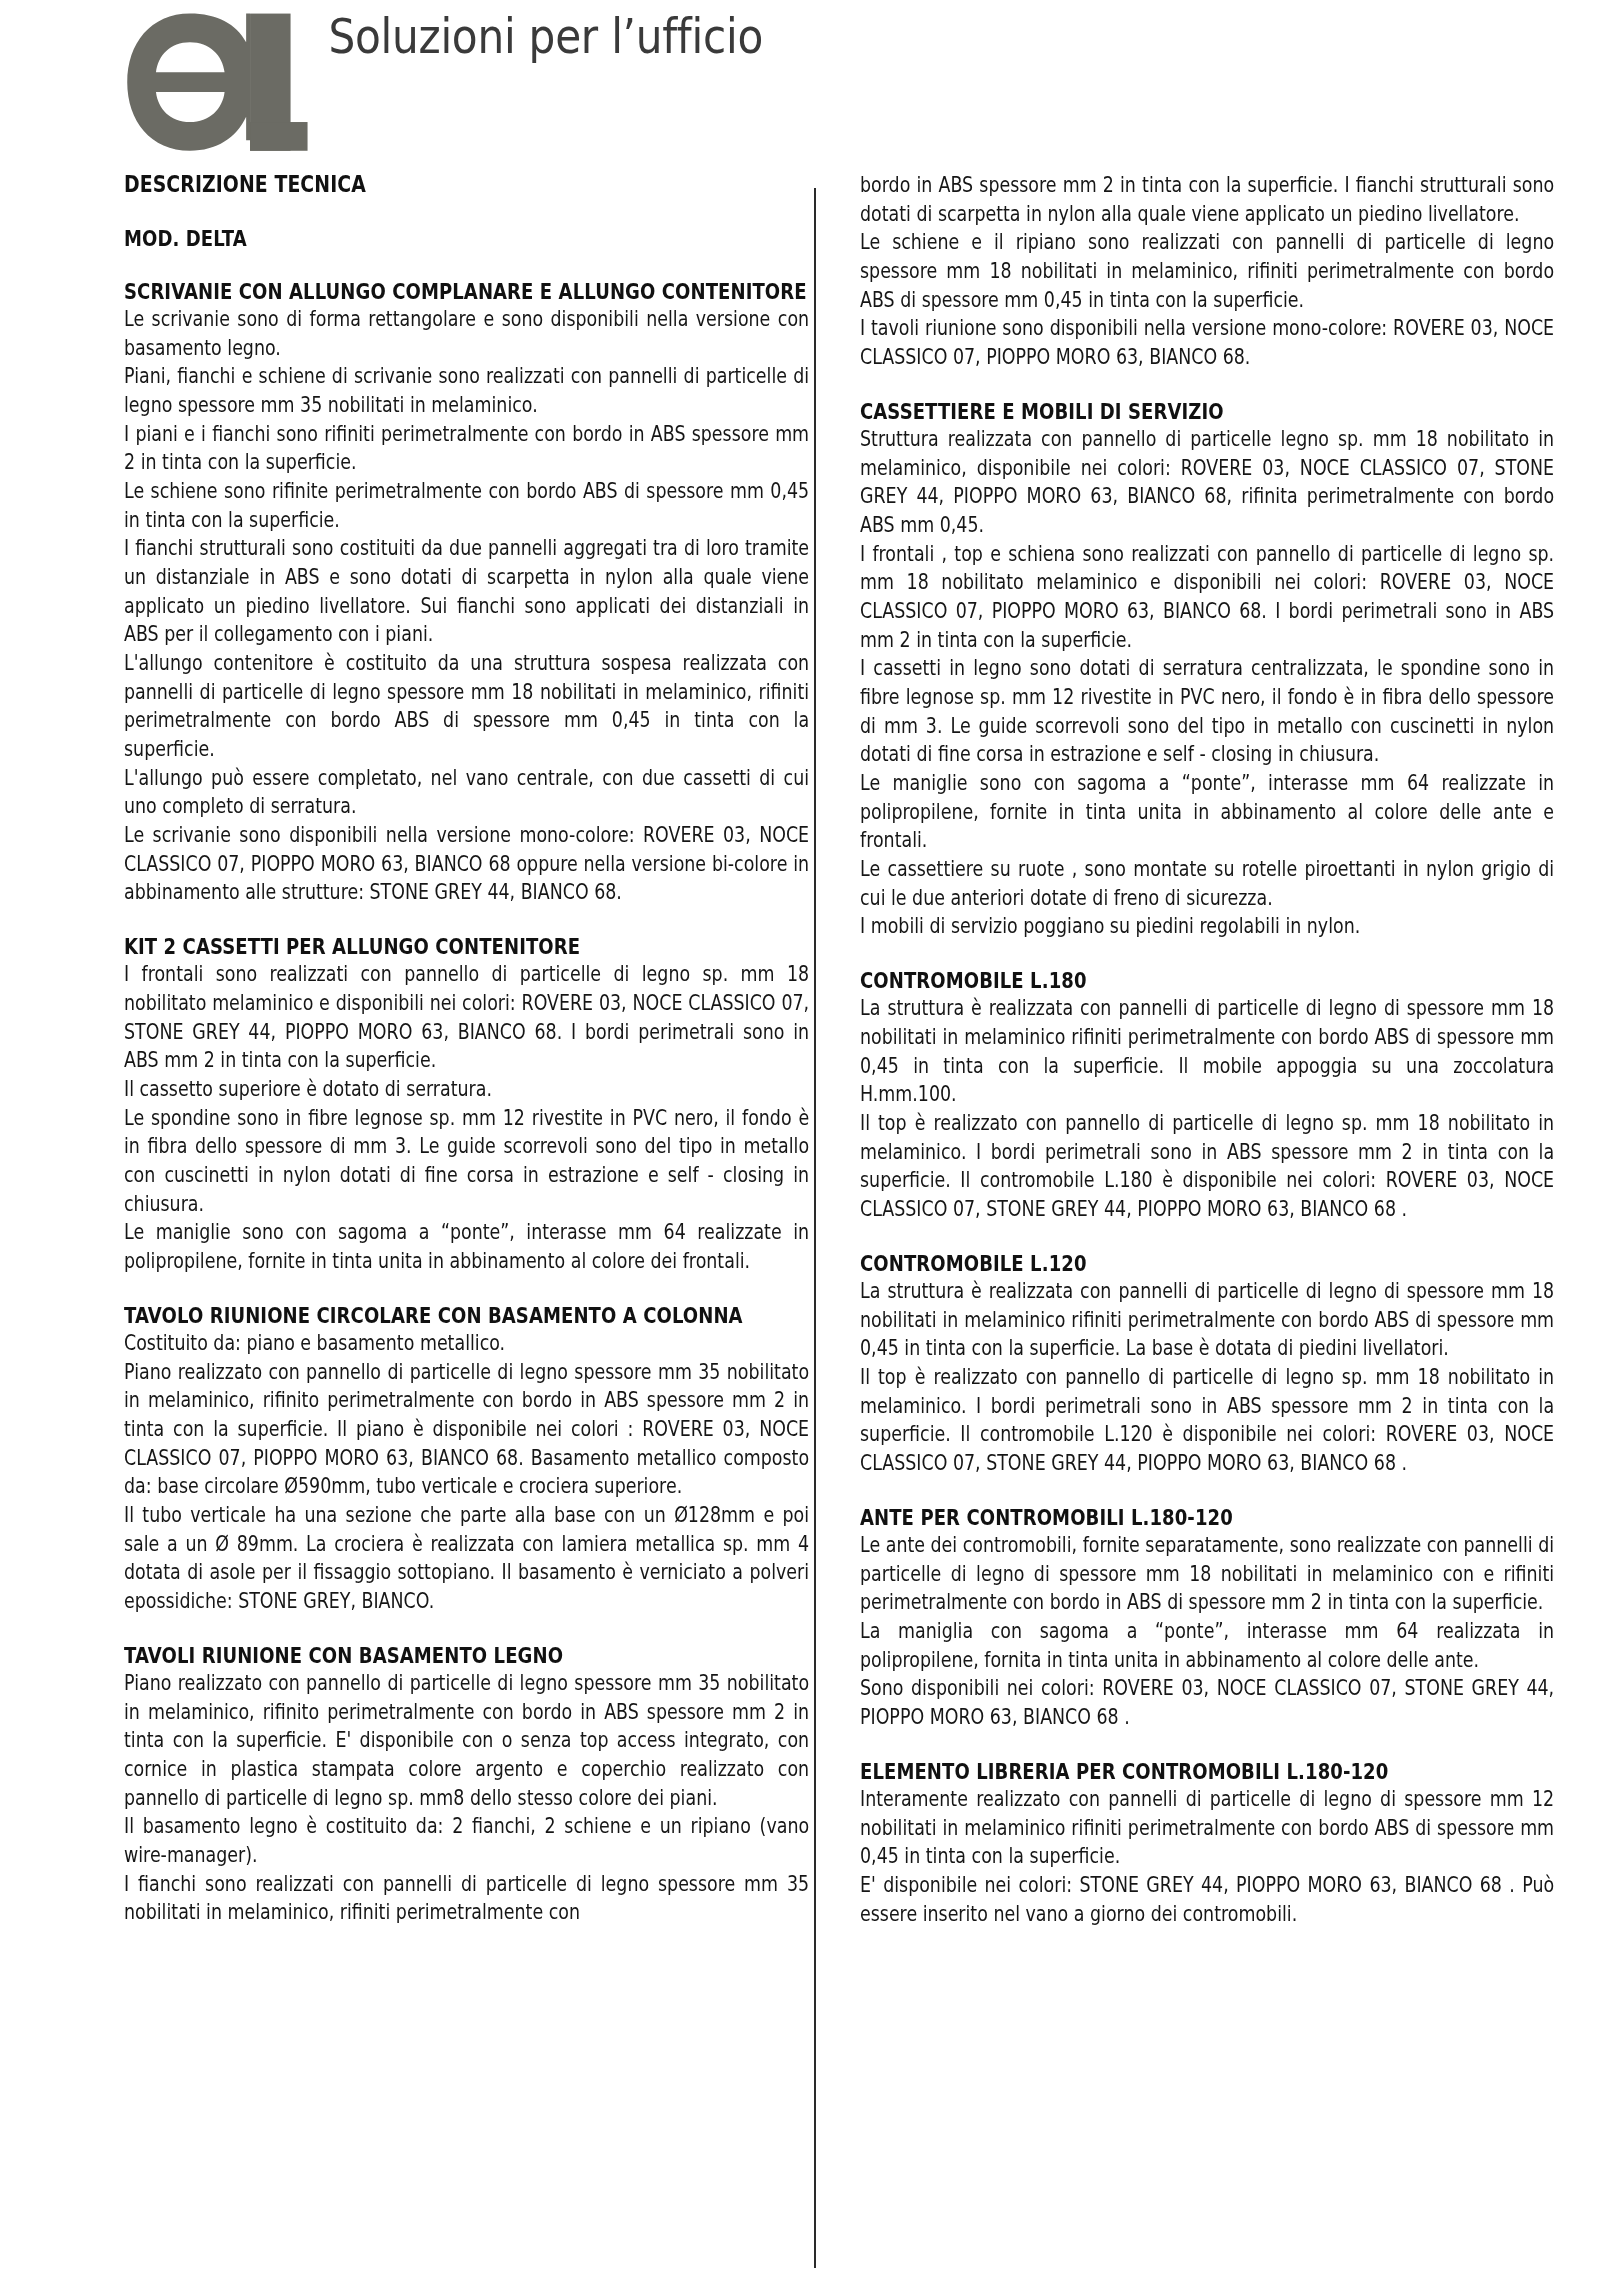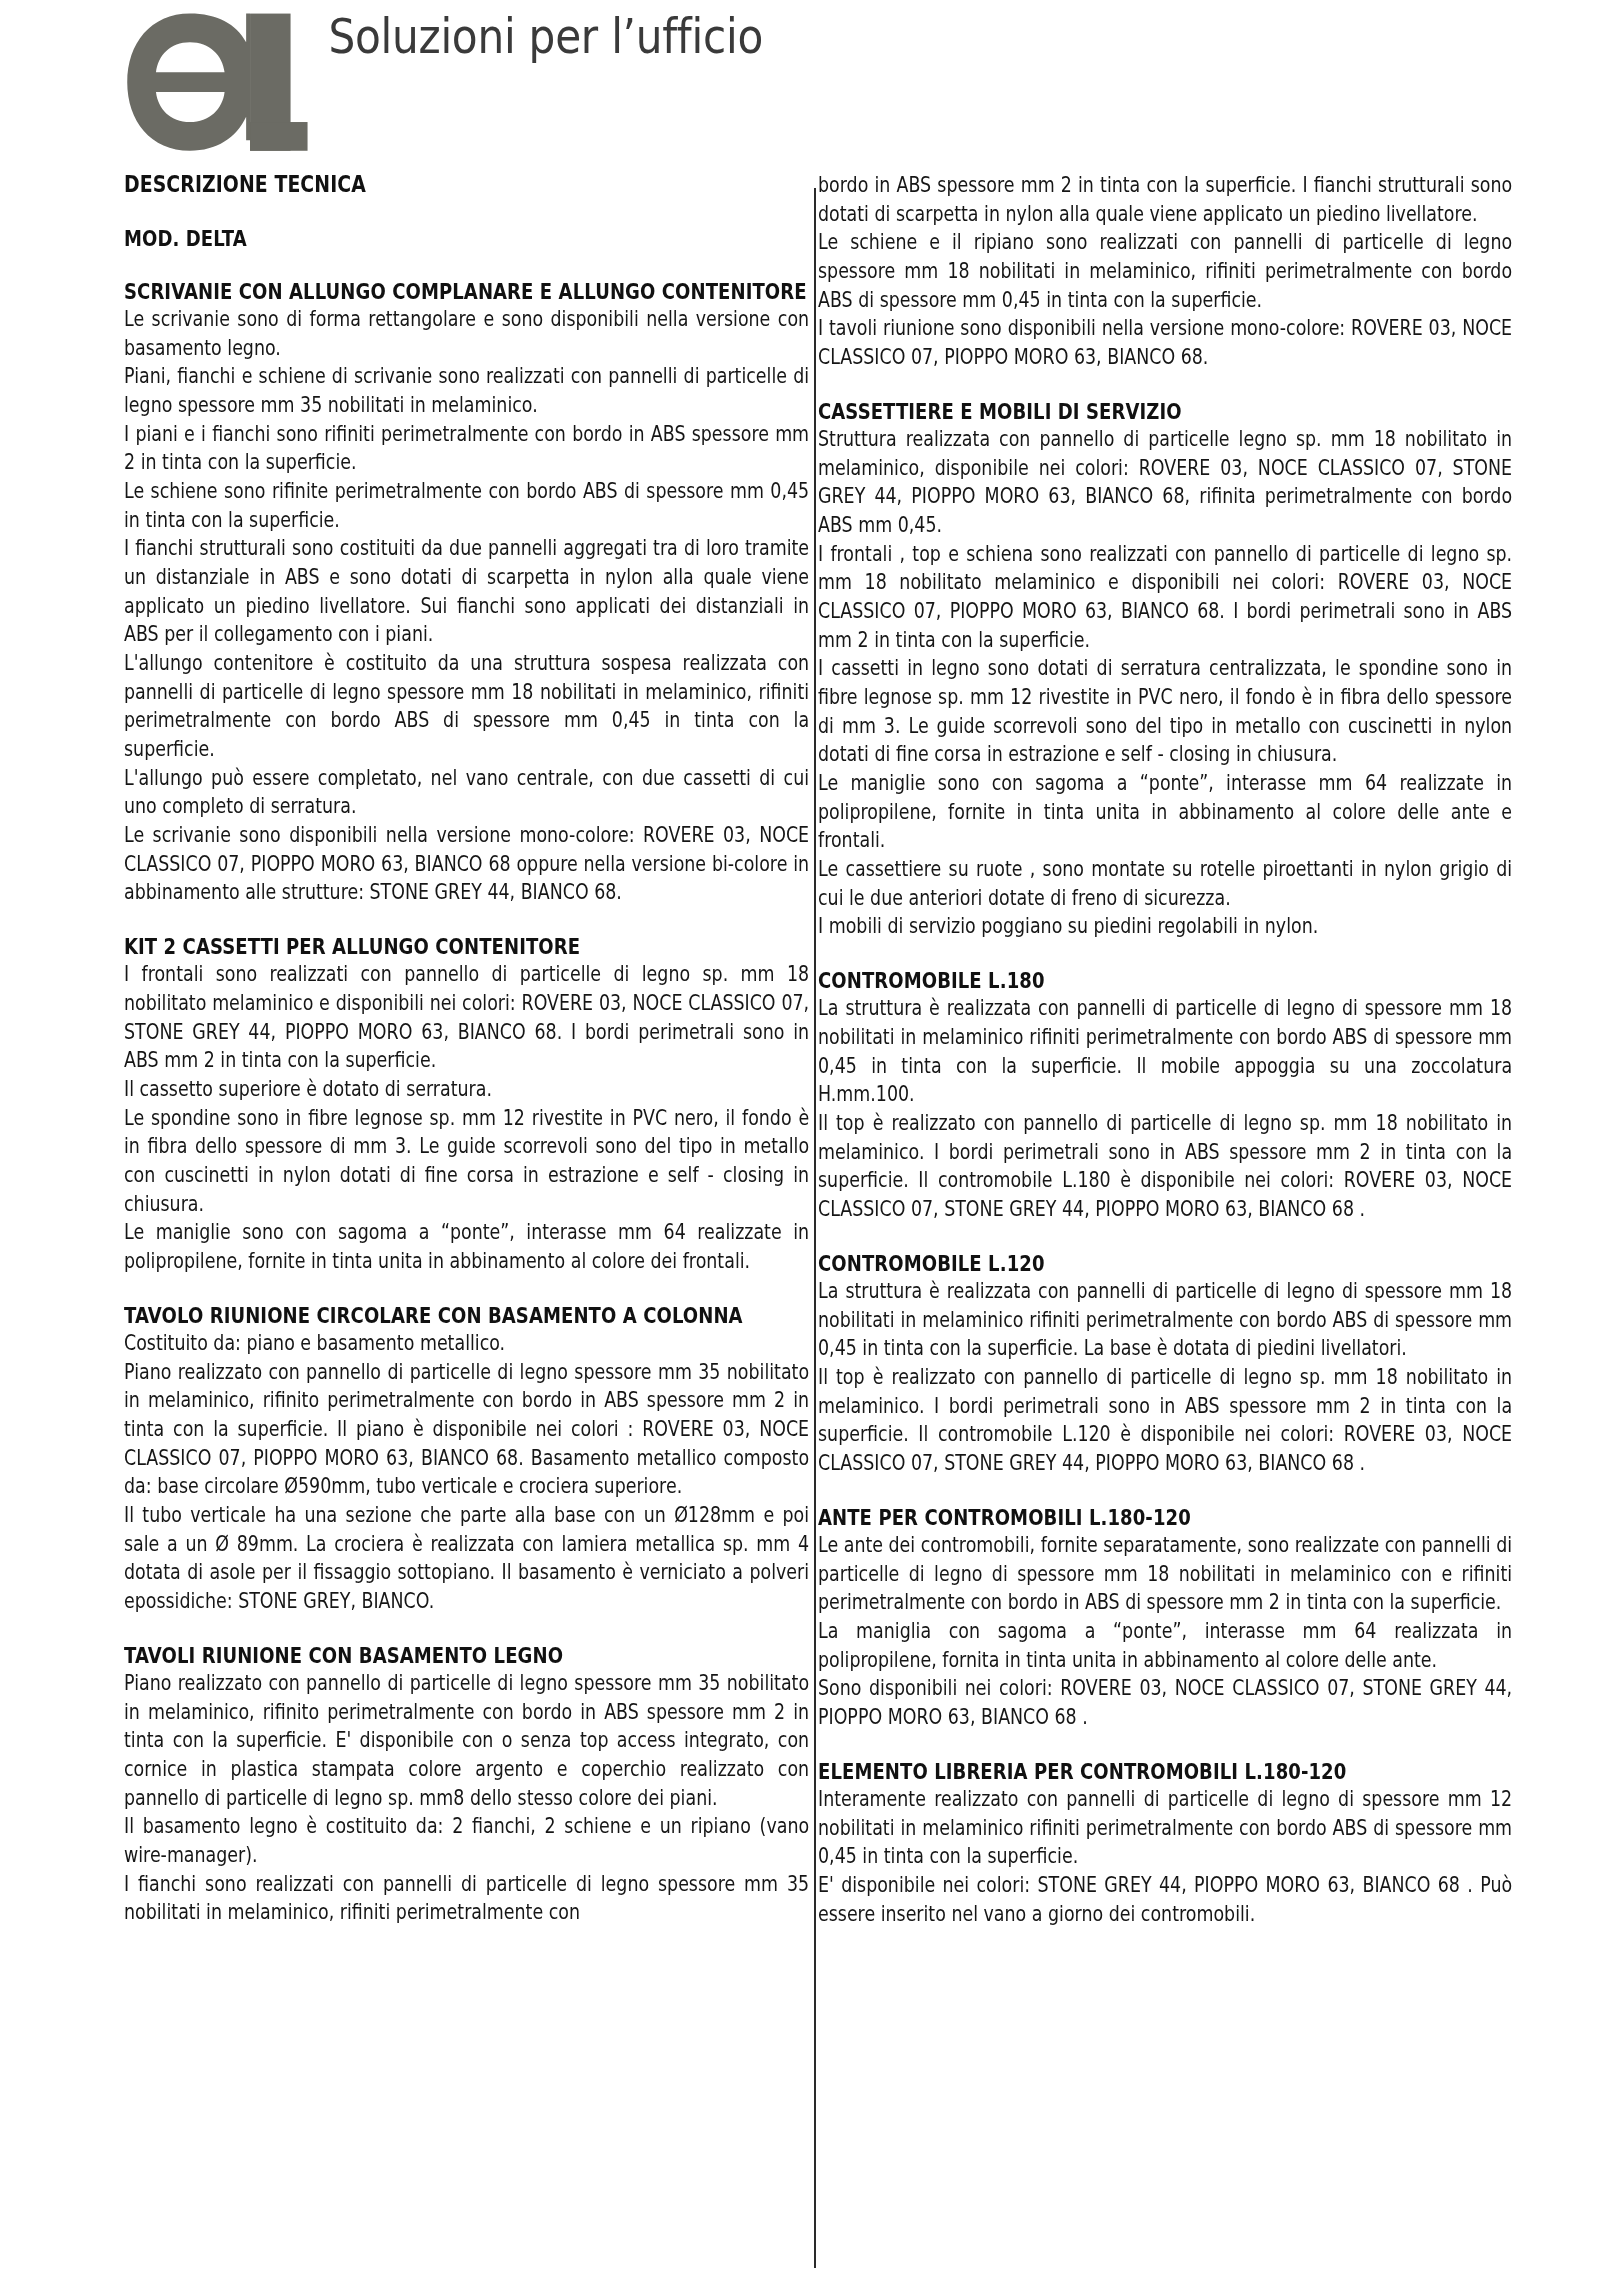--- a/index.html
+++ b/index.html
@@ -59,21 +59,21 @@
     height: 2124px;
     text-decoration: underline;
   }
 
   .col {
     position: absolute;
     top: 0;
     width: 685px;
   }
   .col-left  { left: 124px; }
-  .col-right { left: 818px; width: 694px; }
+  .col-right { left: 860px; width: 694px; }
 
   .divider {
     position: absolute;
     left: 814px;
     top: 17px;
     width: 2px;
     height: 2080px;
     background: #2a2a2a;
   }
 

